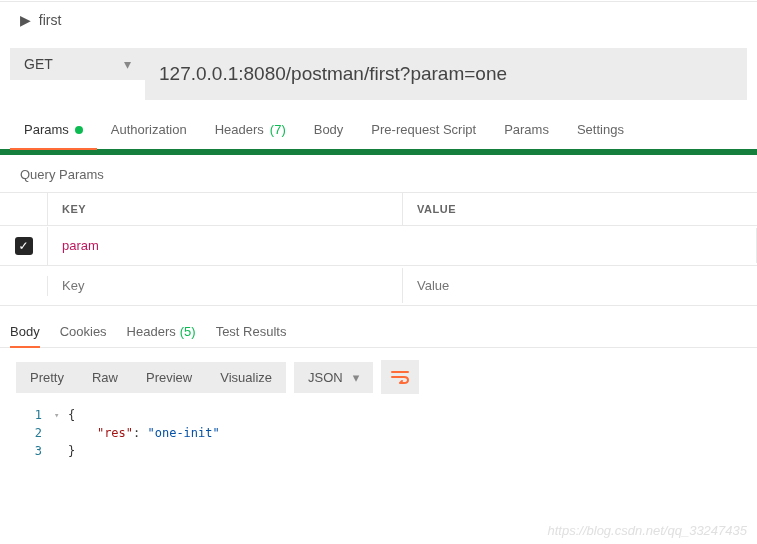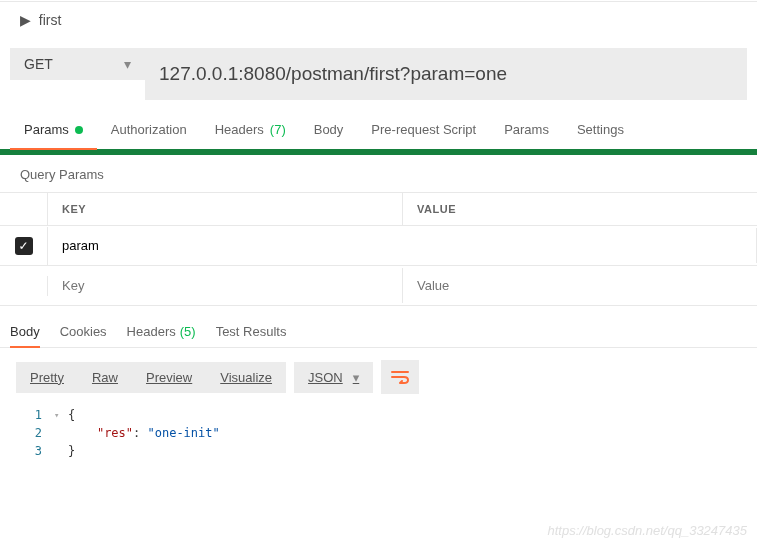--- a/index.html
+++ b/index.html
@@ -27,32 +27,32 @@
 
 .qp-table { border-top: 1px solid #e8e8e8; }
 .qp-header { display: flex; background: #fff; border-bottom: 1px solid #e8e8e8; }
 .qp-cell { padding: 10px 14px; font-size: 11px; color: #666; letter-spacing: 0.5px; }
 .col-check { width: 48px; border-right: 1px solid #e8e8e8; }
 .col-key { flex: 1; border-right: 1px solid #e8e8e8; font-weight: 600; }
 .col-value { flex: 1; font-weight: 600; }
 
 .qp-row { display: flex; border-bottom: 1px solid #e8e8e8; align-items: center; min-height: 40px; }
 .qp-row .cell { padding: 10px 14px; font-size: 13px; }
-.qp-row .input { width: 100%; border: none; outline: none; font-size: 13px; color: #000000; background: transparent; }
+.qp-row .input { width: 100%; border: none; outline: none; font-size: 13px; color: #be185d; background: transparent; }
 .qp-row .placeholder { color: #aaa; }
 
 .checkbox { width: 18px; height: 18px; border-radius: 3px; background: #262626; display: flex; align-items: center; justify-content: center; color: #fff; font-size: 12px; margin: 0 auto; }
 
 .resp-tabs { display: flex; padding: 10px 10px 0; gap: 20px; border-bottom: 1px solid #e8e8e8; }
 .resp-tab { padding: 8px 0; color: #666; font-size: 13px; cursor: pointer; position: relative; display: flex; gap: 4px; }
 .resp-tab.active { color: #333; }
 .resp-tab.active::after { content: ""; position: absolute; left: 0; right: 0; bottom: -1px; height: 2px; background: #ff6c37; }
 
 .body-toolbar { display: flex; align-items: center; padding: 12px 16px; gap: 8px; }
-.btn { padding: 8px 14px; background: #ececec; color: #555; font-size: 13px; cursor: pointer; text-decoration: underline; }
+.btn { padding: 8px 14px; background: #ececec; color: #555; font-size: 13px; cursor: pointer; }
 .btn-group { display: flex; background: #ececec; }
 .btn-group .btn { background: transparent; }
 .btn.icon-btn { width: 38px; height: 34px; display: flex; align-items: center; justify-content: center; padding: 0; }
 
 .json-view { padding: 0 0 0 24px; font-family: Consolas, Monaco, monospace; font-size: 12px; }
 .json-line { display: flex; align-items: center; height: 18px; }
 .line-no { width: 30px; text-align: right; color: #237893; padding-right: 12px; }
 .gutter-fold { width: 14px; color: #aaa; font-size: 9px; }
 .code { white-space: pre; }
 .brace { color: #333; }

